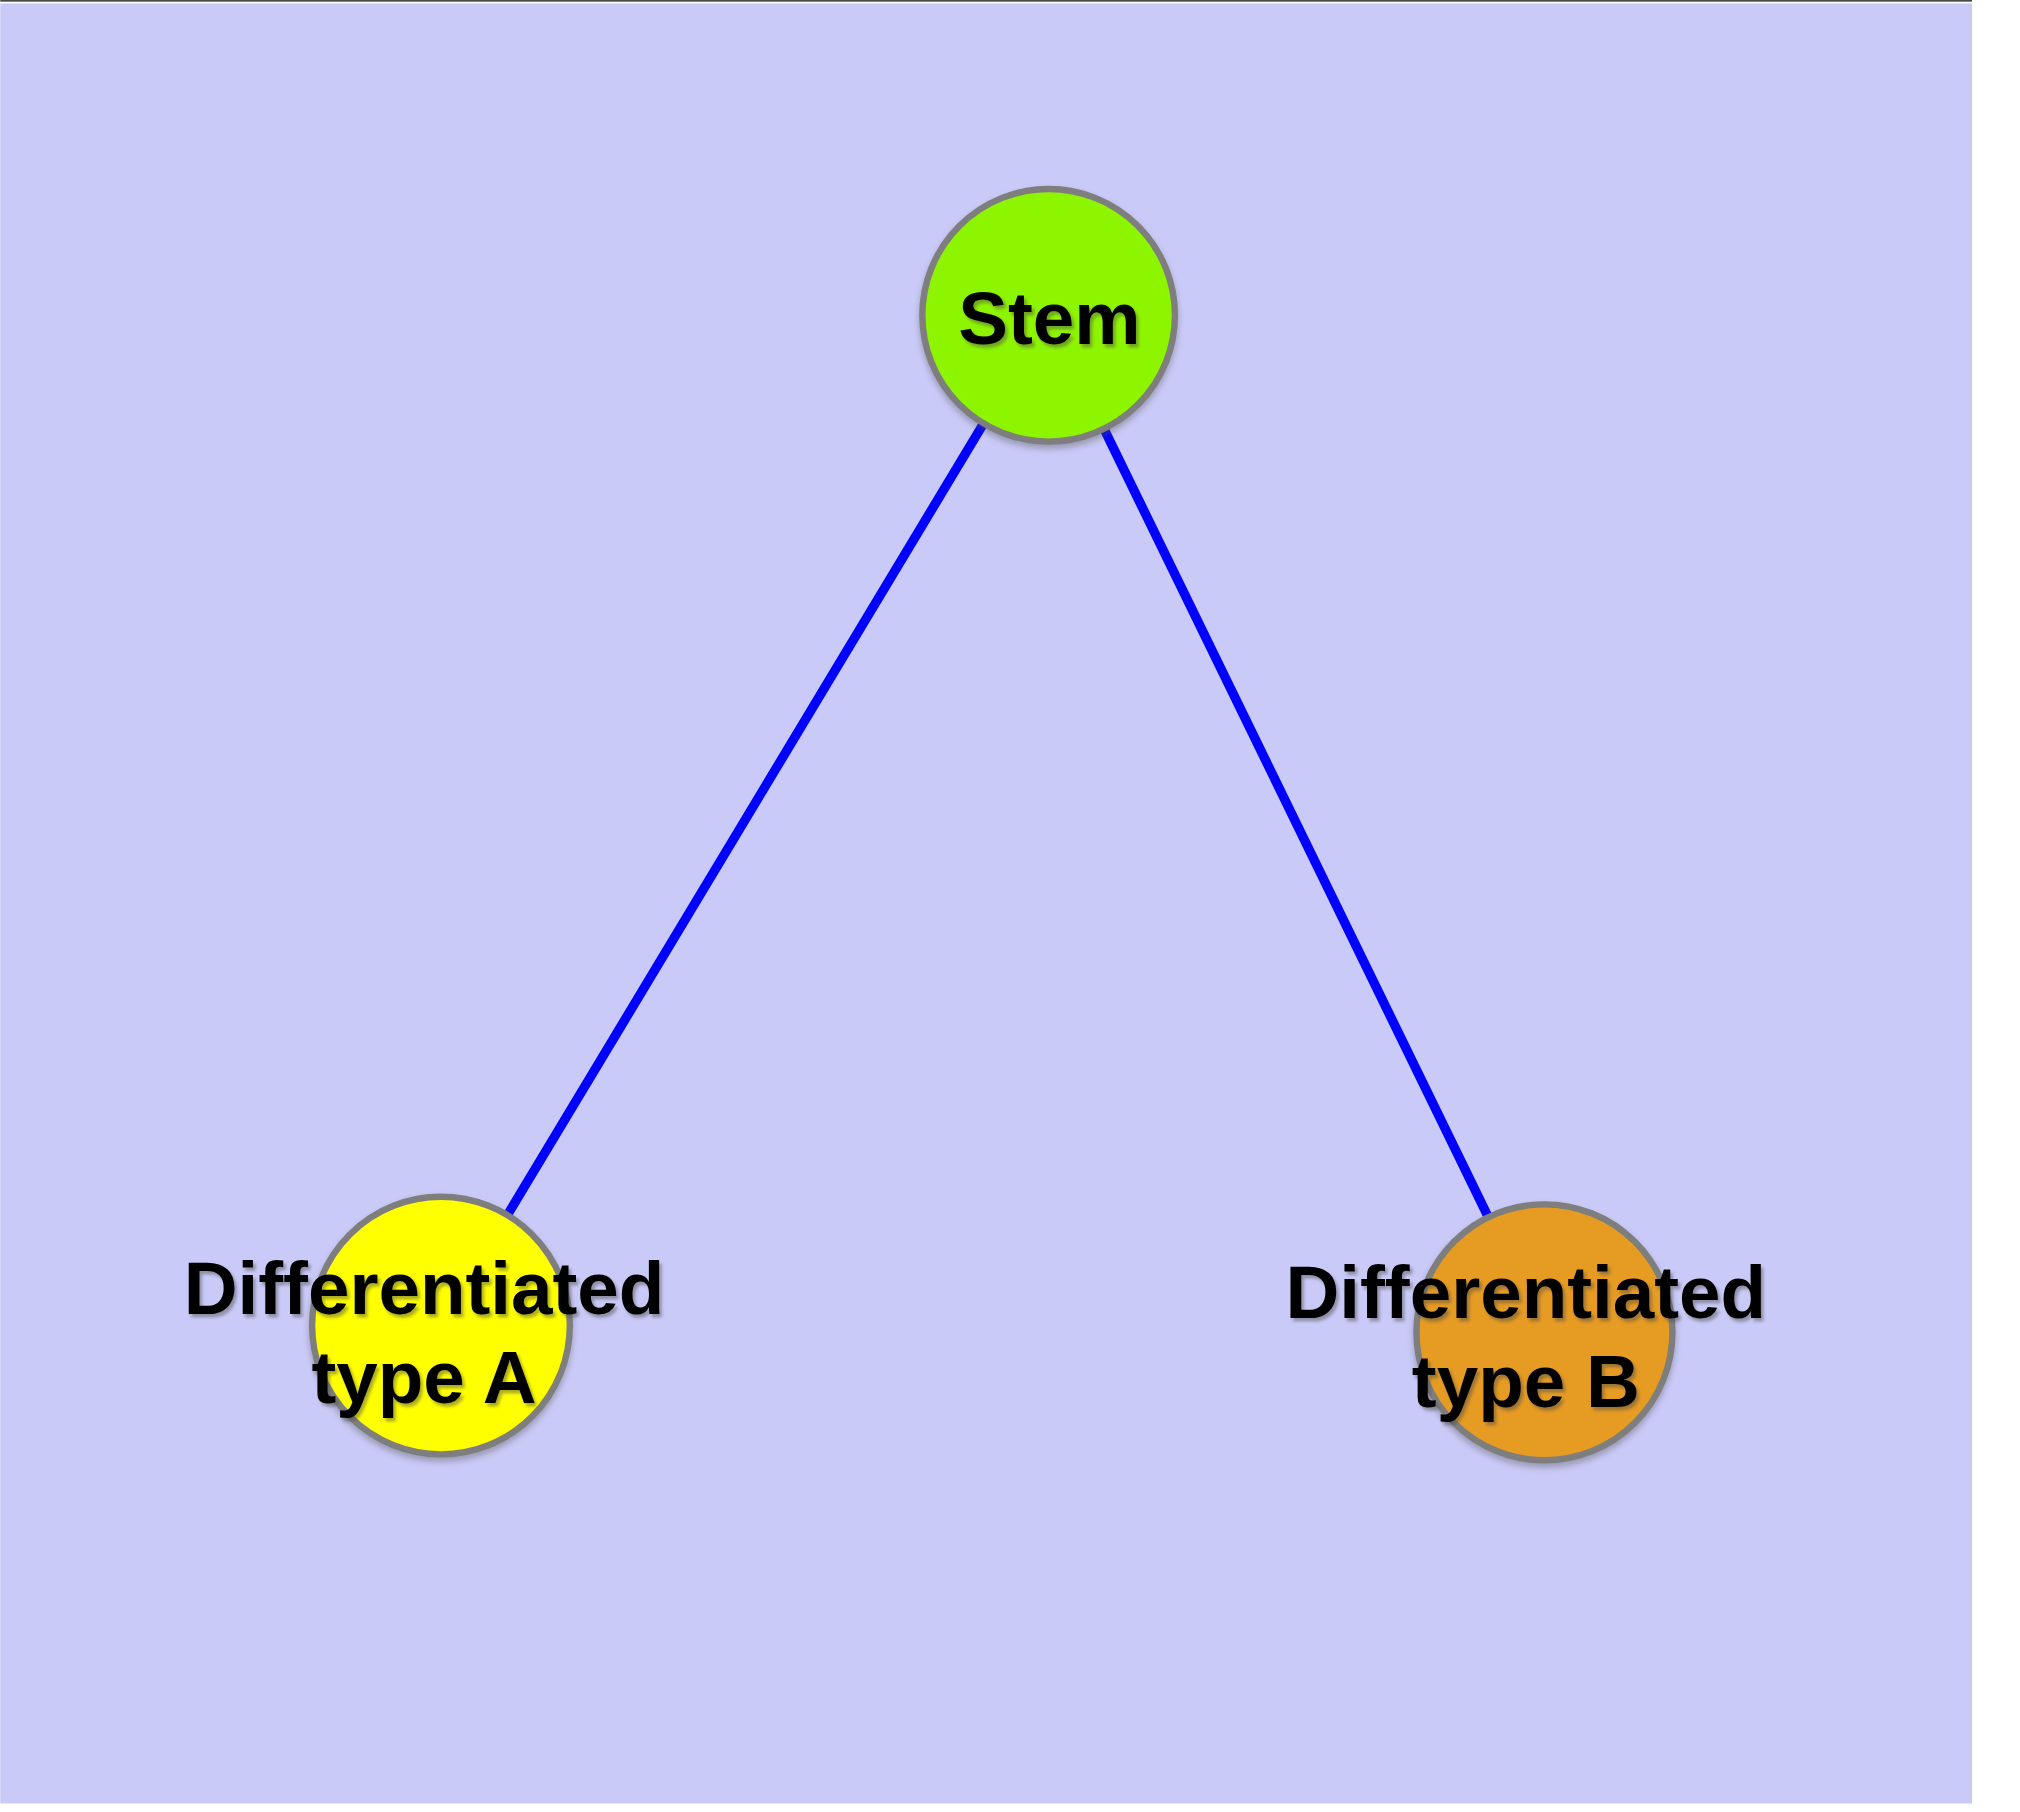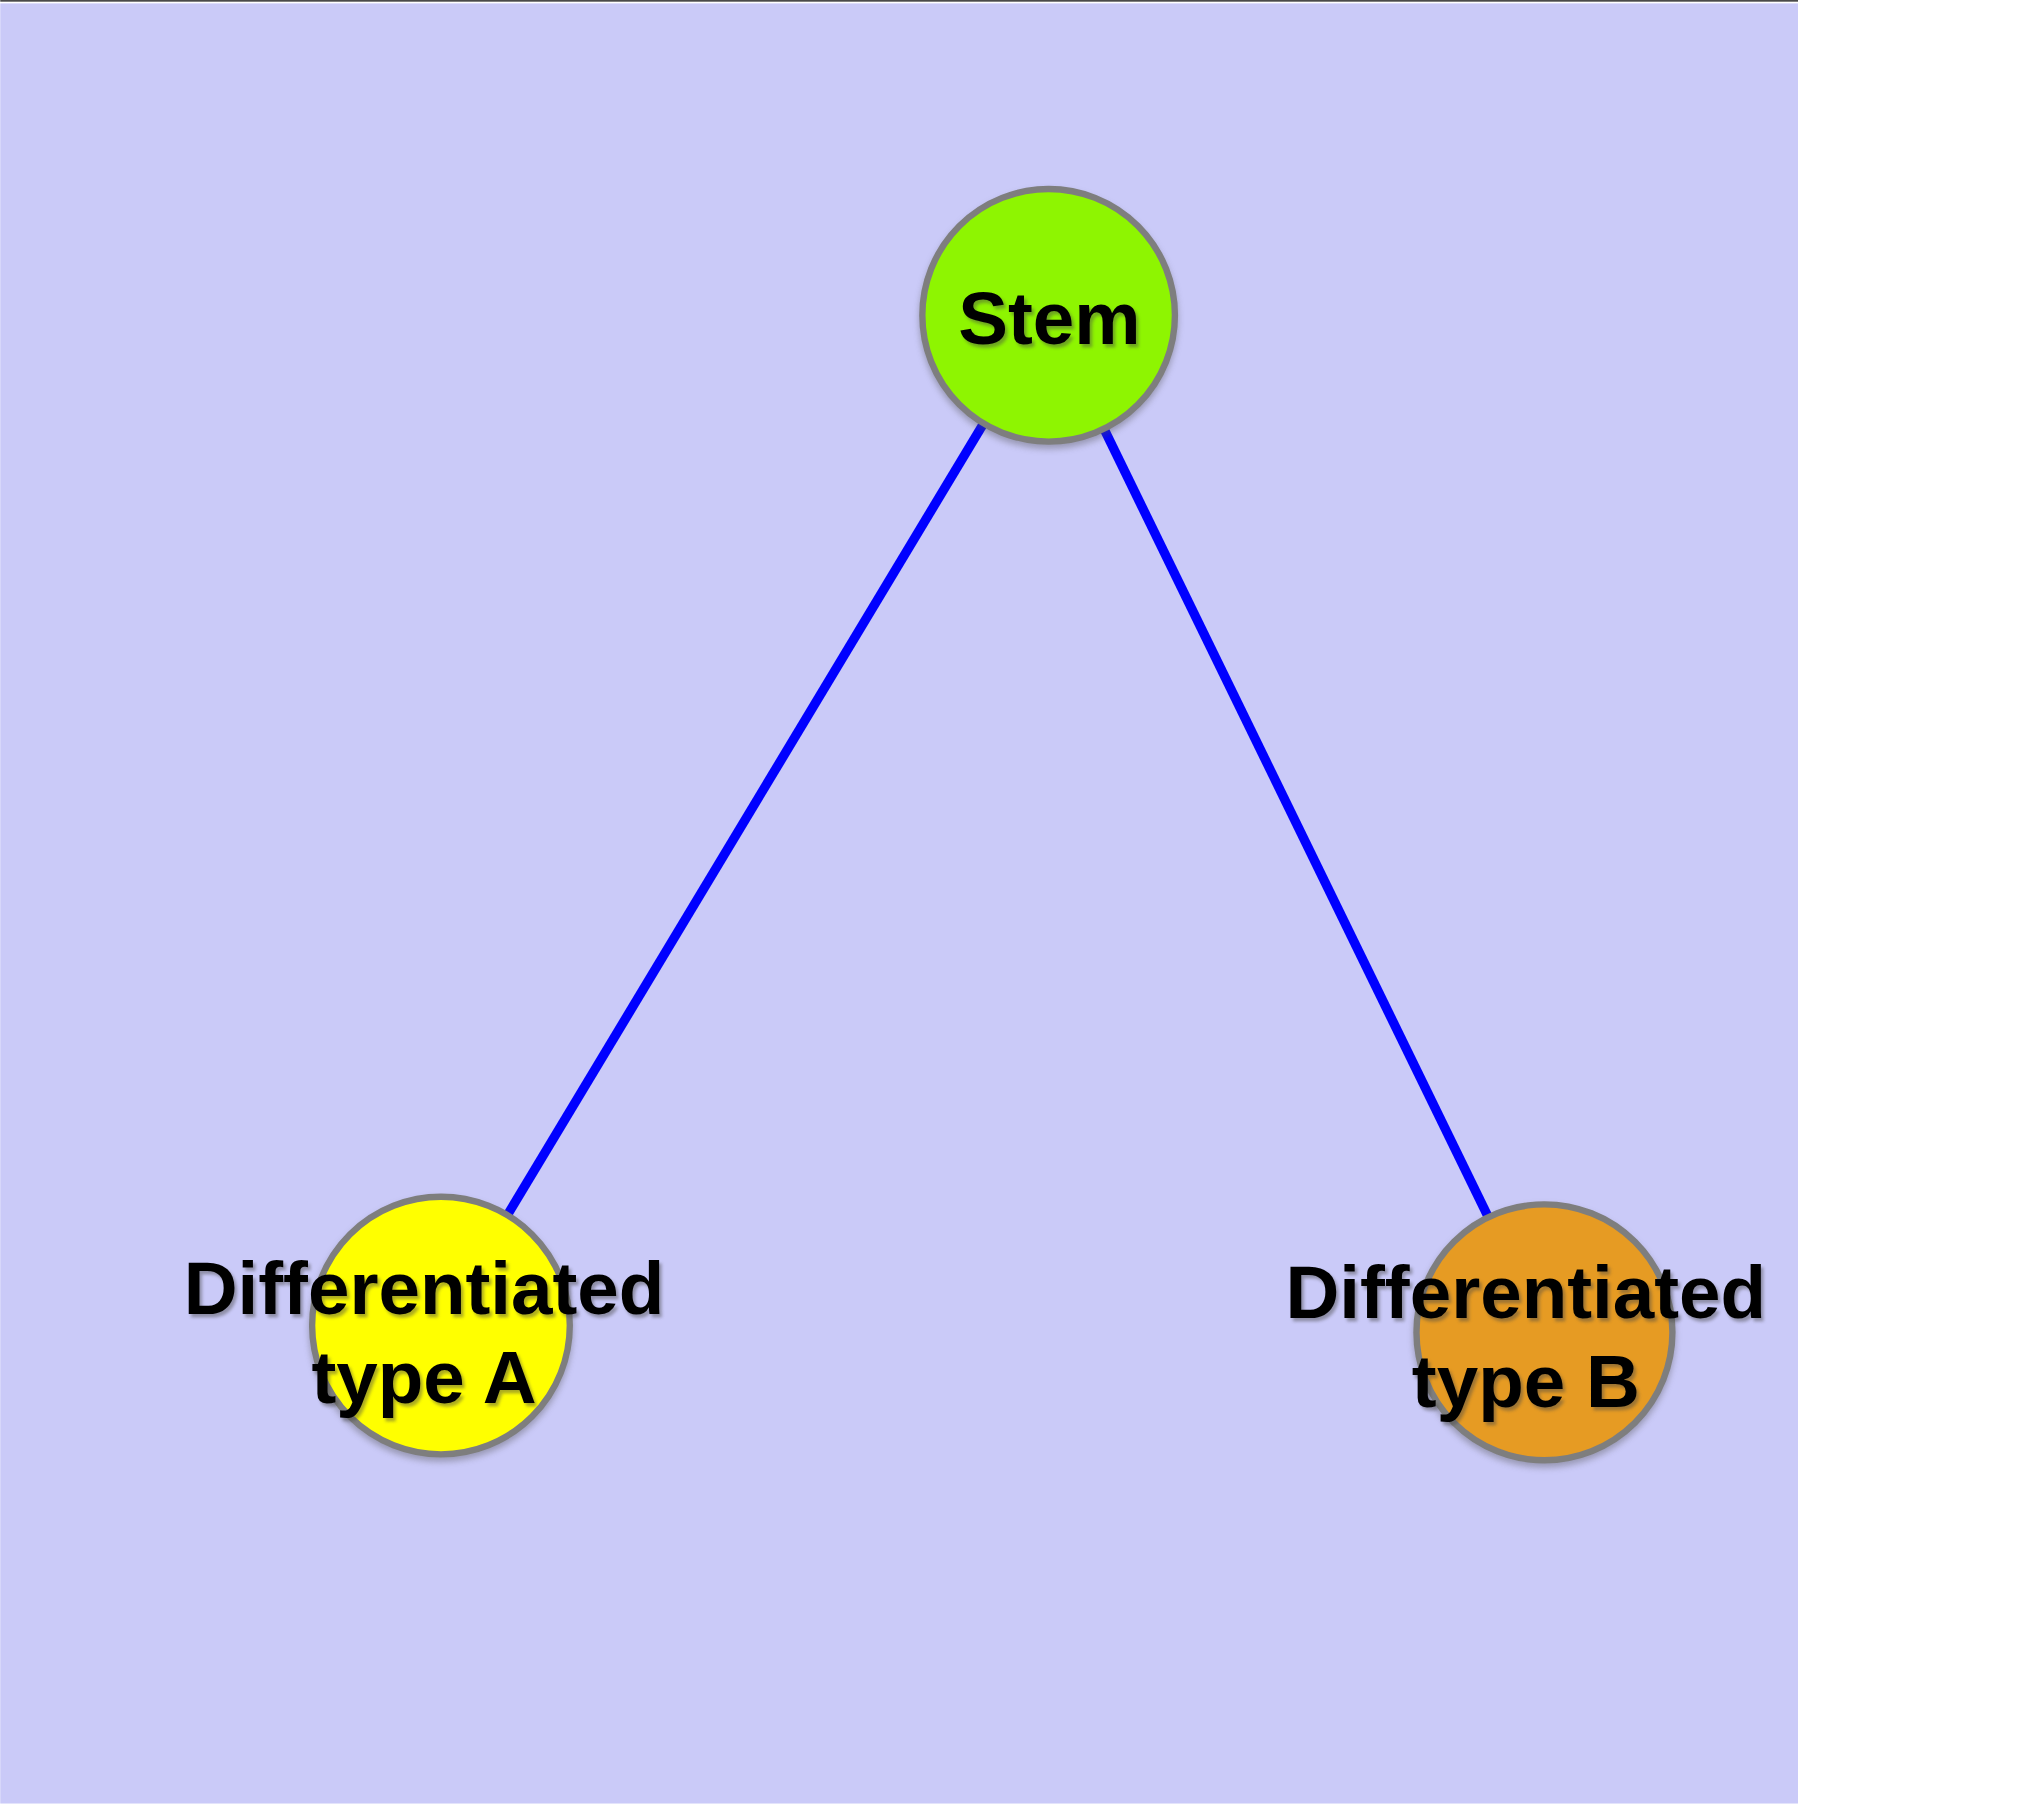--- a/index.html
+++ b/index.html
@@ -2,21 +2,21 @@
 <html style="font-size:13.6px"><head>
 <meta charset="utf-8">
 <style>
   html, body {
     margin: 0;
     padding: 0;
     background: #ffffff;
   }
   .stage {
     position: relative;
-    width: 1798px;
+    width: 1972px;
     height: 1812px;
     background: #ffffff;
     overflow: hidden;
   }
   svg {
     display: block;
   }
   .node-label {
     font-family: "Liberation Sans", sans-serif;
     font-weight: bold;

